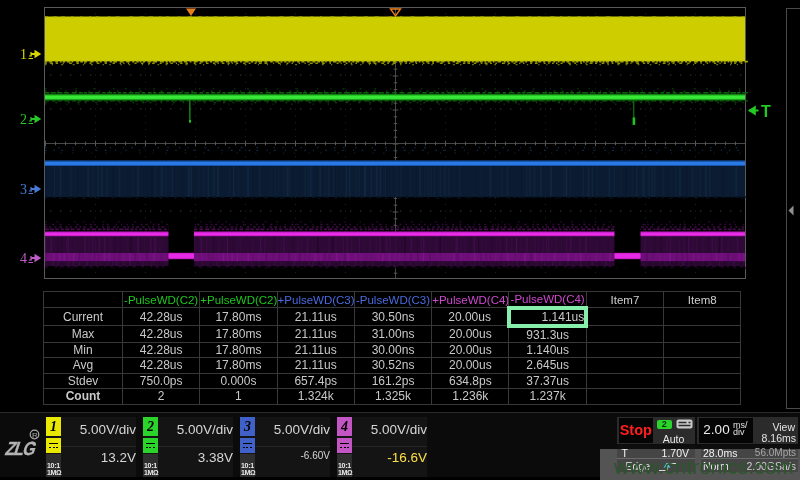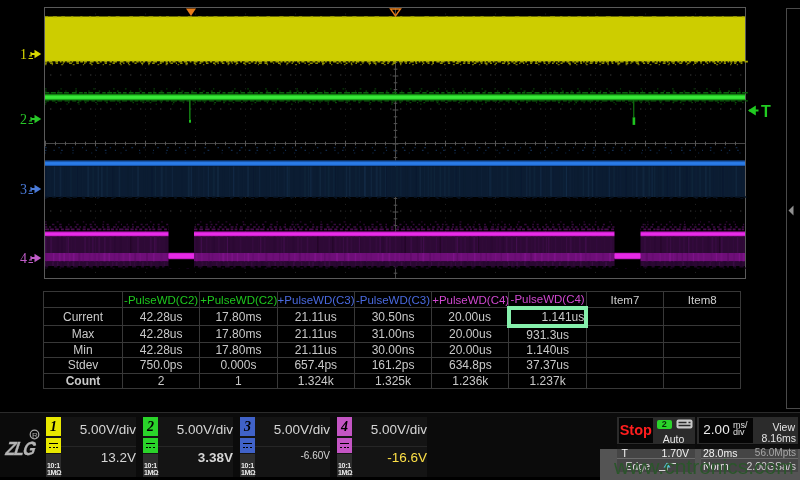--- a/index.html
+++ b/index.html
@@ -738,20 +738,31 @@
           <td style="border:1px solid #383838;text-align:center;padding:0;white-space:nowrap;">42.28us</td>
           <td style="border:1px solid #383838;text-align:center;padding:0;white-space:nowrap;">17.80ms</td>
           <td style="border:1px solid #383838;text-align:center;padding:0;white-space:nowrap;">21.11us</td>
           <td style="border:1px solid #383838;text-align:center;padding:0;white-space:nowrap;">30.00ns</td>
           <td style="border:1px solid #383838;text-align:center;padding:0;white-space:nowrap;">20.00us</td>
           <td style="border:1px solid #383838;text-align:center;padding:0;white-space:nowrap;">1.140us</td>
           <td style="border:1px solid #383838;text-align:center;padding:0;white-space:nowrap;"></td>
           <td style="border:1px solid #383838;text-align:center;padding:0;white-space:nowrap;"></td>
         </tr>
         <tr style="height:15.5px;">
+          <td style="border:1px solid #383838;text-align:center;padding:0;white-space:nowrap;">Avg</td>
+          <td style="border:1px solid #383838;text-align:center;padding:0;white-space:nowrap;">42.28us</td>
+          <td style="border:1px solid #383838;text-align:center;padding:0;white-space:nowrap;">17.80ms</td>
+          <td style="border:1px solid #383838;text-align:center;padding:0;white-space:nowrap;">21.11us</td>
+          <td style="border:1px solid #383838;text-align:center;padding:0;white-space:nowrap;">30.52ns</td>
+          <td style="border:1px solid #383838;text-align:center;padding:0;white-space:nowrap;">20.00us</td>
+          <td style="border:1px solid #383838;text-align:center;padding:0;white-space:nowrap;">2.645us</td>
+          <td style="border:1px solid #383838;text-align:center;padding:0;white-space:nowrap;"></td>
+          <td style="border:1px solid #383838;text-align:center;padding:0;white-space:nowrap;"></td>
+        </tr>
+        <tr style="height:15.5px;">
           <td style="border:1px solid #383838;text-align:center;padding:0;white-space:nowrap;">Stdev</td>
           <td style="border:1px solid #383838;text-align:center;padding:0;white-space:nowrap;">750.0ps</td>
           <td style="border:1px solid #383838;text-align:center;padding:0;white-space:nowrap;">0.000s</td>
           <td style="border:1px solid #383838;text-align:center;padding:0;white-space:nowrap;">657.4ps</td>
           <td style="border:1px solid #383838;text-align:center;padding:0;white-space:nowrap;">161.2ps</td>
           <td style="border:1px solid #383838;text-align:center;padding:0;white-space:nowrap;">634.8ps</td>
           <td style="border:1px solid #383838;text-align:center;padding:0;white-space:nowrap;">37.37us</td>
           <td style="border:1px solid #383838;text-align:center;padding:0;white-space:nowrap;"></td>
           <td style="border:1px solid #383838;text-align:center;padding:0;white-space:nowrap;"></td>
         </tr>
@@ -782,21 +793,21 @@
 <div class="abs" style="left:62px;top:450px;width:74px;text-align:right;font-size:13.5px;color:#d6d6d6;">13.2V</div>
 <div class="abs" style="left:61px;top:445.5px;width:75px;height:1px;background:#262626;"></div>
 <div class="abs" style="left:143px;top:417px;width:90px;height:60px;background:#141414;"></div>
 <div class="abs" style="left:143px;top:417px;width:15px;height:19px;background:#2ad42a;color:#000;font-family:'Liberation Serif';font-style:italic;font-weight:bold;font-size:14px;text-align:center;line-height:19px;">2</div>
 <div class="abs" style="left:143px;top:438px;width:15px;height:15px;background:#2ad42a;"></div>
 <div class="abs" style="left:146px;top:442.5px;width:9px;height:1.6px;background:#000;"></div>
 <div class="abs" style="left:146px;top:446.5px;width:9px;height:1.6px;background:repeating-linear-gradient(90deg,#000 0 2px,#2ad42a 2px 3.5px);"></div>
 <div class="abs" style="left:143px;top:454px;width:15px;height:23px;background:#2e2e2e;"></div>
 <div class="abs" style="left:144px;top:461.5px;width:14px;color:#ececec;font-size:7px;font-weight:bold;line-height:7.5px;letter-spacing:-0.3px;">10:1<br>1MΩ</div>
 <div class="abs" style="left:159px;top:421.5px;width:74px;text-align:right;font-size:13.5px;color:#d6d6d6;">5.00V/div</div>
-<div class="abs" style="left:159px;top:450px;width:74px;text-align:right;font-size:13.5px;color:#d6d6d6;font-weight:bold;">3.38V</div>
+<div class="abs" style="left:159px;top:450px;width:74px;text-align:right;font-size:13.5px;color:#d6d6d6;">3.38V</div>
 <div class="abs" style="left:158px;top:445.5px;width:75px;height:1px;background:#262626;"></div>
 <div class="abs" style="left:240px;top:417px;width:90px;height:60px;background:#141414;"></div>
 <div class="abs" style="left:240px;top:417px;width:15px;height:19px;background:#4062c8;color:#000;font-family:'Liberation Serif';font-style:italic;font-weight:bold;font-size:14px;text-align:center;line-height:19px;">3</div>
 <div class="abs" style="left:240px;top:438px;width:15px;height:15px;background:#4062c8;"></div>
 <div class="abs" style="left:243px;top:442.5px;width:9px;height:1.6px;background:#000;"></div>
 <div class="abs" style="left:243px;top:446.5px;width:9px;height:1.6px;background:repeating-linear-gradient(90deg,#000 0 2px,#4062c8 2px 3.5px);"></div>
 <div class="abs" style="left:240px;top:454px;width:15px;height:23px;background:#2e2e2e;"></div>
 <div class="abs" style="left:241px;top:461.5px;width:14px;color:#ececec;font-size:7px;font-weight:bold;line-height:7.5px;letter-spacing:-0.3px;">10:1<br>1MΩ</div>
 <div class="abs" style="left:256px;top:421.5px;width:74px;text-align:right;font-size:13.5px;color:#d6d6d6;">5.00V/div</div>
 <div class="abs" style="left:256px;top:450px;width:74px;text-align:right;font-size:10px;color:#d6d6d6;">-6.60V</div>

